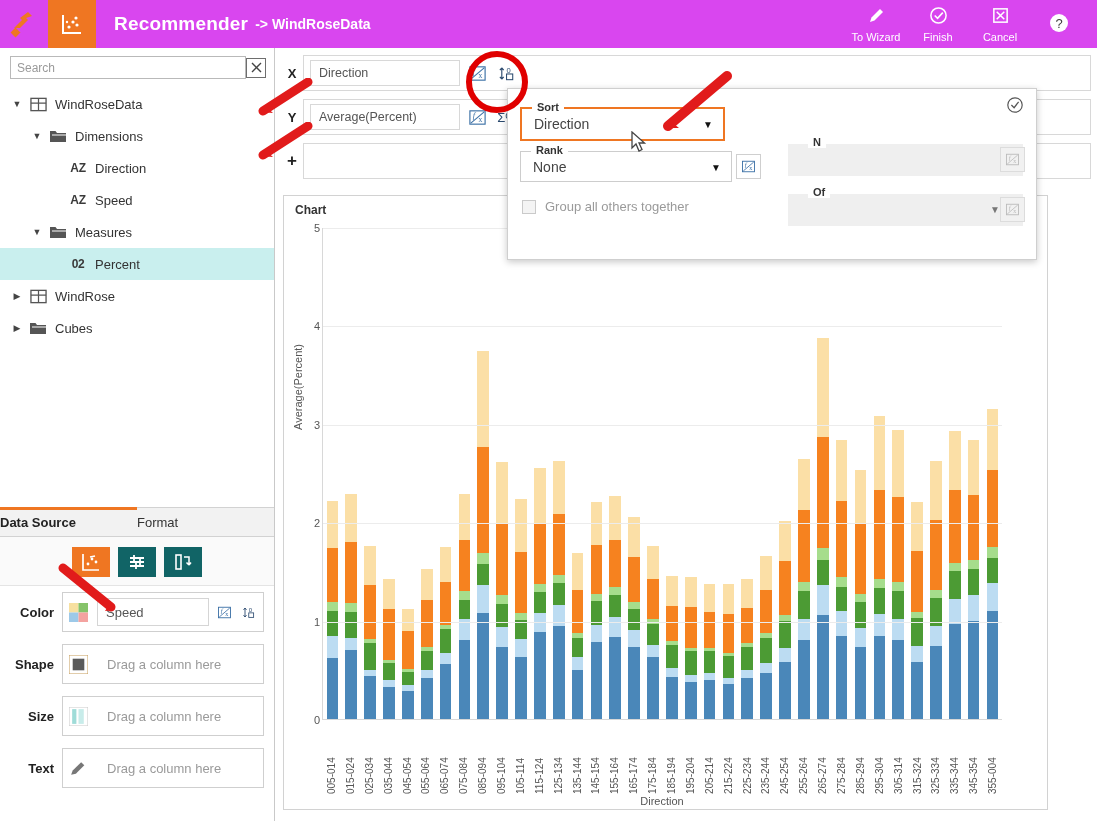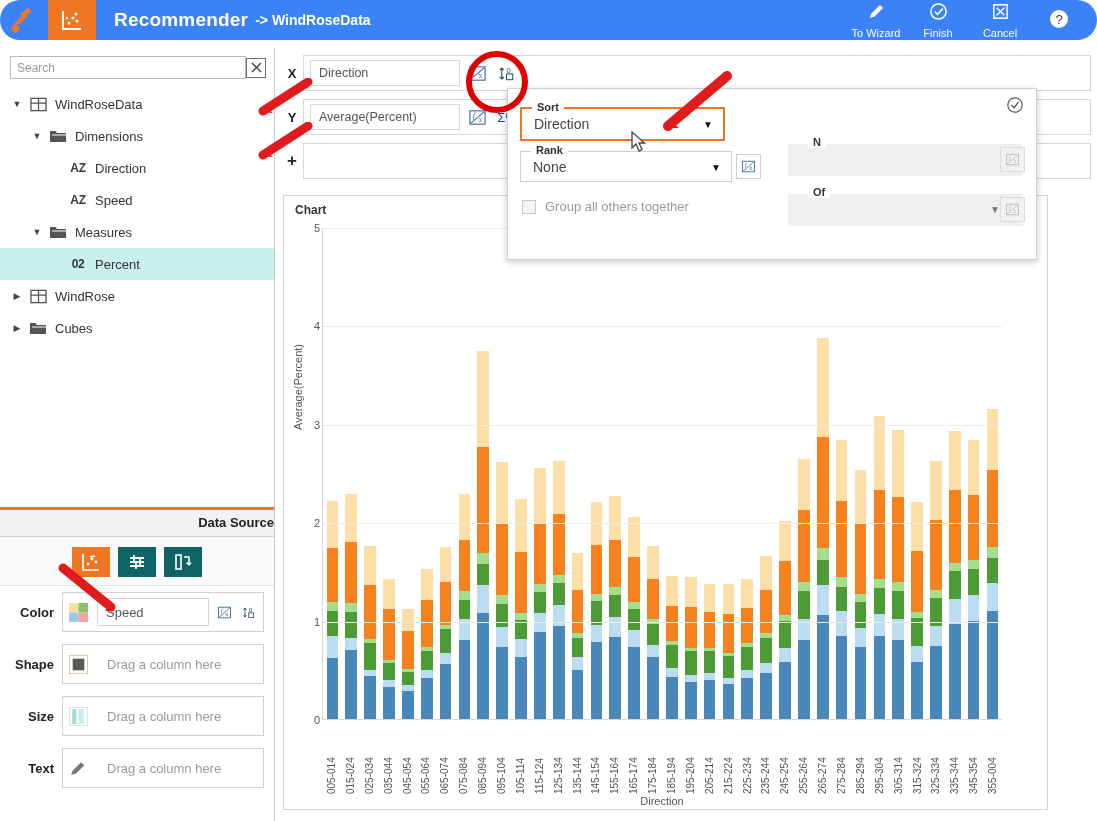--- a/index.html
+++ b/index.html
@@ -6,22 +6,22 @@
   html, body { margin:0; padding:0; }
   body {
     width:1097px; height:821px;
     font-family:"Liberation Sans", sans-serif;
     font-size:12px; color:#333; background:#fff;
     overflow:hidden; position:relative;
   }
 
   
   #topbar {
-    position:absolute; left:0; top:0; width:1097px; height:40px;
-    background:#3b82f6; display:flex; align-items:stretch;border-radius:21px;
+    position:absolute; left:0; top:0; width:1097px; height:48px;
+    background:#d946ef; display:flex; align-items:stretch;
   }
   #logo-cell { width:48px; display:flex; align-items:center; justify-content:center; }
   #app-icon-cell { width:48px; background:#ef7622; display:flex; align-items:center; justify-content:center; }
   #title-cell { display:flex; align-items:center; padding-left:18px; }
   #title-main { color:#fff; font-size:19px; font-weight:bold; letter-spacing:.2px; }
   #title-sub { color:#fff; font-size:14px; font-weight:bold; margin-left:7px; }
   #topbar-actions { margin-left:auto; display:flex; align-items:center; padding-right:10px; }
   .tb-action { width:62px; display:flex; flex-direction:column; align-items:center; justify-content:center; gap:3px; cursor:pointer; }
   .tb-action .lbl { color:#fff; font-size:11px; }
   .tb-help { width:56px; display:flex; align-items:center; justify-content:center; cursor:pointer; }
@@ -42,21 +42,21 @@
   .tree { padding-top:3px; }
   .tnode { display:flex; align-items:center; height:32px; cursor:pointer; }
   .tnode.sel { background:#c9efee; }
   .twist { width:18px; text-align:center; font-size:9px; color:#444; }
   .tico { width:24px; display:flex; align-items:center; justify-content:center; }
   .tlabel { font-size:13px; color:#333; padding-left:5px; }
   .az { font-size:12px; font-weight:bold; color:#3a3a3a; letter-spacing:-.3px; }
 
   
   #lb-tabs { position:absolute; left:0; bottom:284px; width:274px; height:30px; background:#f2f2f2; border-top:1px solid #d2d2d2; border-bottom:1px solid #d2d2d2; display:flex; }
-  .lb-tab { flex:1; display:flex; align-items:center; justify-content:flex-end; font-size:13px; cursor:pointer; position:relative; }
+  .lb-tab { flex:1; display:flex; align-items:center; justify-content:flex-start; font-size:13px; cursor:pointer; position:relative; }
   .lb-tab.active { font-weight:bold; color:#222; }
   .lb-tab.active:before { content:""; position:absolute; left:0; right:0; top:-1px; height:3px; background:#ef7622; }
 
   #lb-body { position:absolute; left:0; bottom:0; width:274px; height:284px; background:#fff; }
   #enc-toolbar { display:flex; justify-content:center; gap:8px; padding:10px 0 8px 0; background:#fafafa; border-bottom:1px solid #e4e4e4; }
   .enc-btn { width:38px; height:30px; display:flex; align-items:center; justify-content:center; cursor:pointer; }
   .enc-btn.orange { background:#ef7622; }
   .enc-btn.teal { background:#116466; }
 
   .shelf-row { display:flex; align-items:center; padding:6px 10px 6px 0; }
@@ -268,20 +268,23 @@
           </svg>
         </div>
         <div class="tlabel">Cubes</div>
       </div>
     </div>
 
   <div id="lb-tabs">
     <div class="lb-tab active">
       <span>Data Source</span>
     </div>
+    <div class="lb-tab">
+      <span>Format</span>
+    </div>
   </div>
 
   <div id="lb-body">
     <div id="enc-toolbar">
       <div class="enc-btn orange">
         <svg width="20" height="20" viewBox="0 0 20 20">
             <path d="M2 2 L2 18 L18 18" stroke="#fff" stroke-width="1.7" fill="none"></path>
             <circle cx="7" cy="12" r="1.4" fill="#fff"></circle>
             <circle cx="11" cy="7" r="1.4" fill="#fff"></circle>
             <circle cx="15" cy="10" r="1.4" fill="#fff"></circle>

